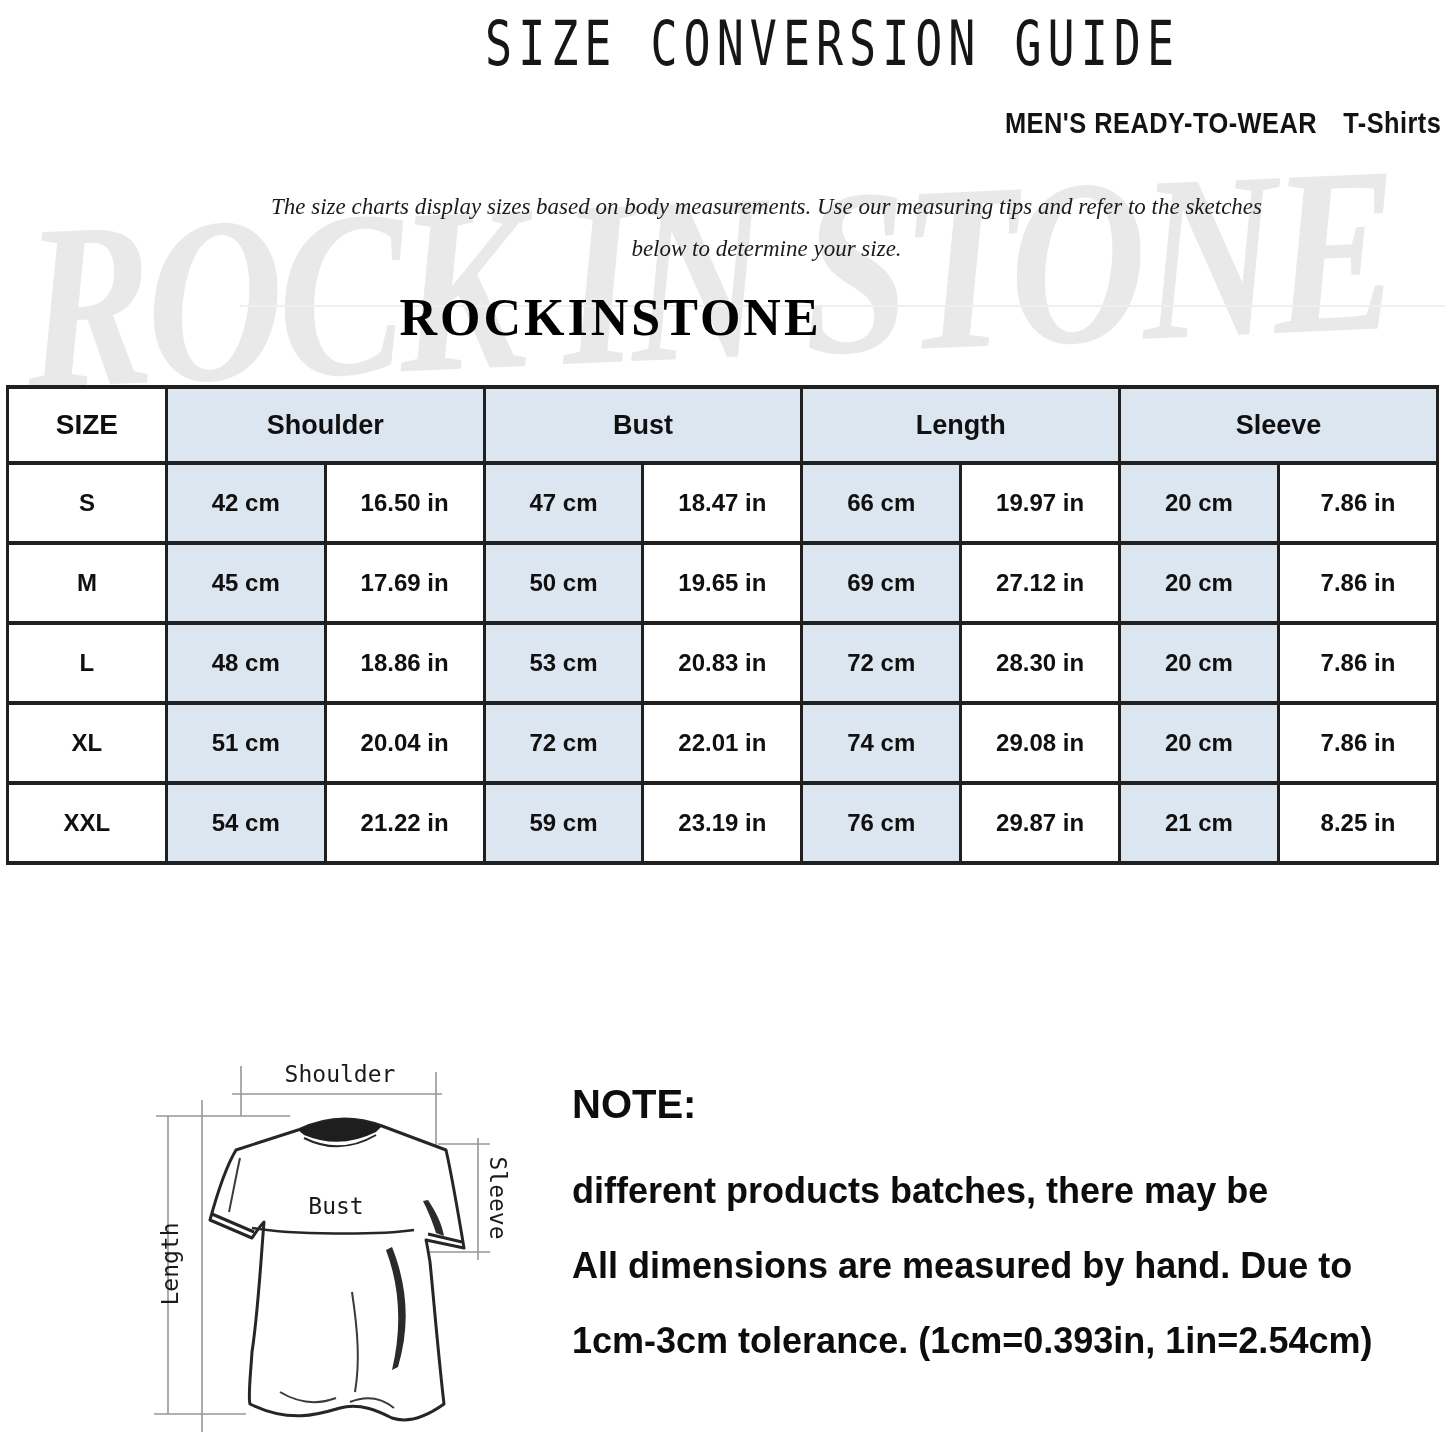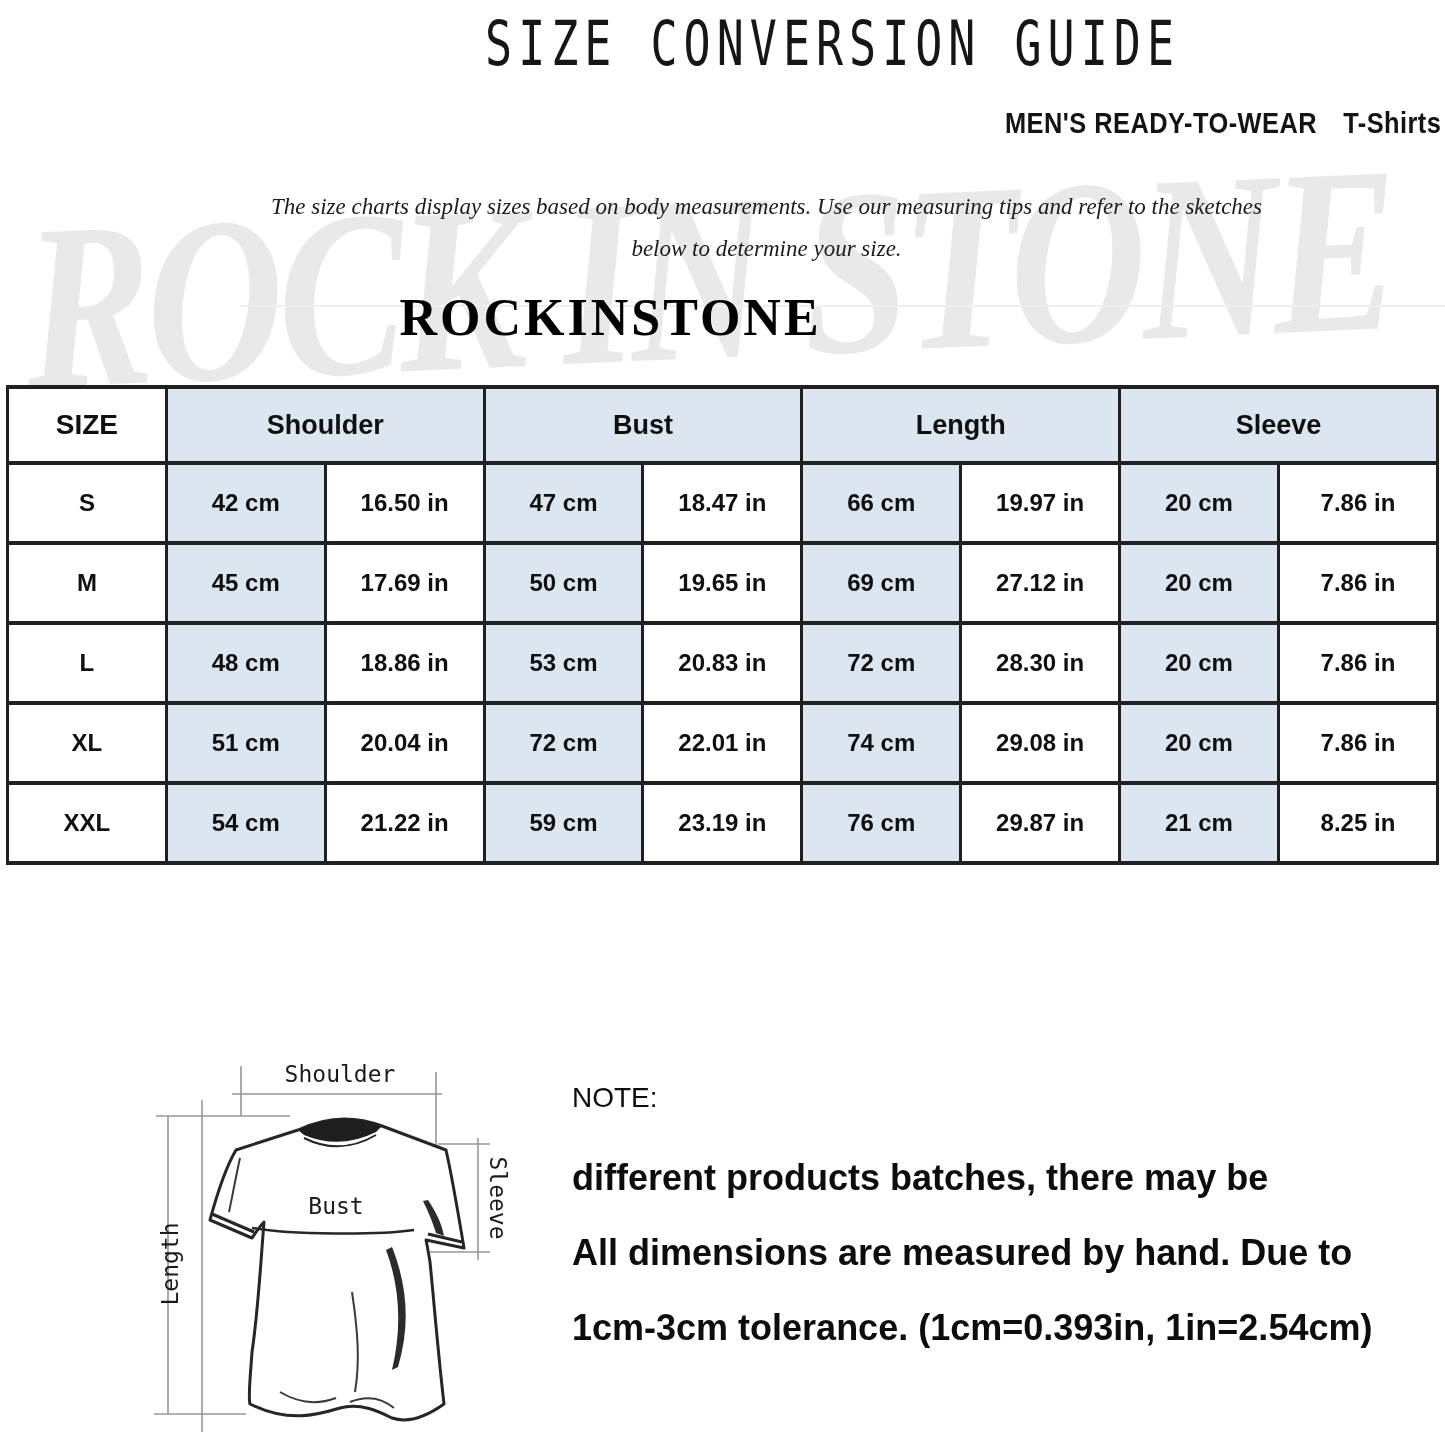--- a/index.html
+++ b/index.html
@@ -39,21 +39,21 @@
   .size-table tbody tr{height:80px;}
   .size-table .group-h{font-size:27px;font-weight:bold;}
   .size-table .size-h{font-size:28px;font-weight:bold;}
   .size-table .unit-h{font-size:25px;font-weight:bold;}
   .size-table td{font-size:24px;font-weight:bold;}
   .size-table .blue{background:#dce6f1;}
 
   
   .sketch{position:absolute;top:1052px;left:140px;width:430px;height:392px;z-index:1;}
   .note{position:absolute;top:1082px;left:572px;width:820px;z-index:1;color:#0d0d0d;}
-  .note-heading{font-weight:normal;font-size:28px;margin:0 0 26px 0;letter-spacing:0;}
+  .note-heading{font-weight:bold;font-size:40px;margin:0 0 26px 0;letter-spacing:0;}
   .note-line{font-weight:bold;font-size:36px;line-height:75px;white-space:nowrap;}
 </style>
 </head>
 <body>
 
 <div id="canvas">
 
   <div class="watermark">ROCK IN STONE</div>
   <div class="faint-rule"></div>
 

